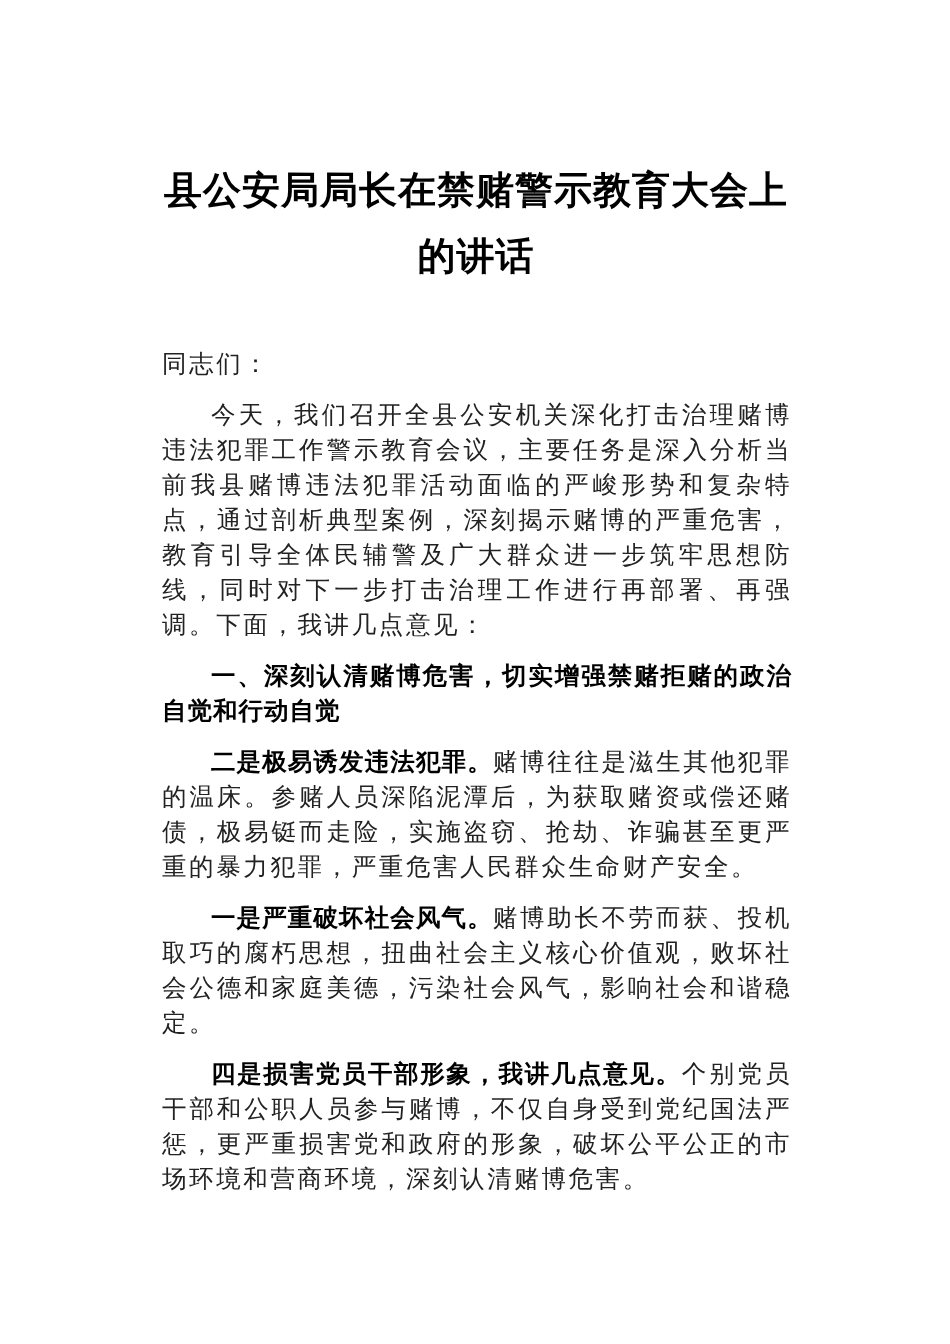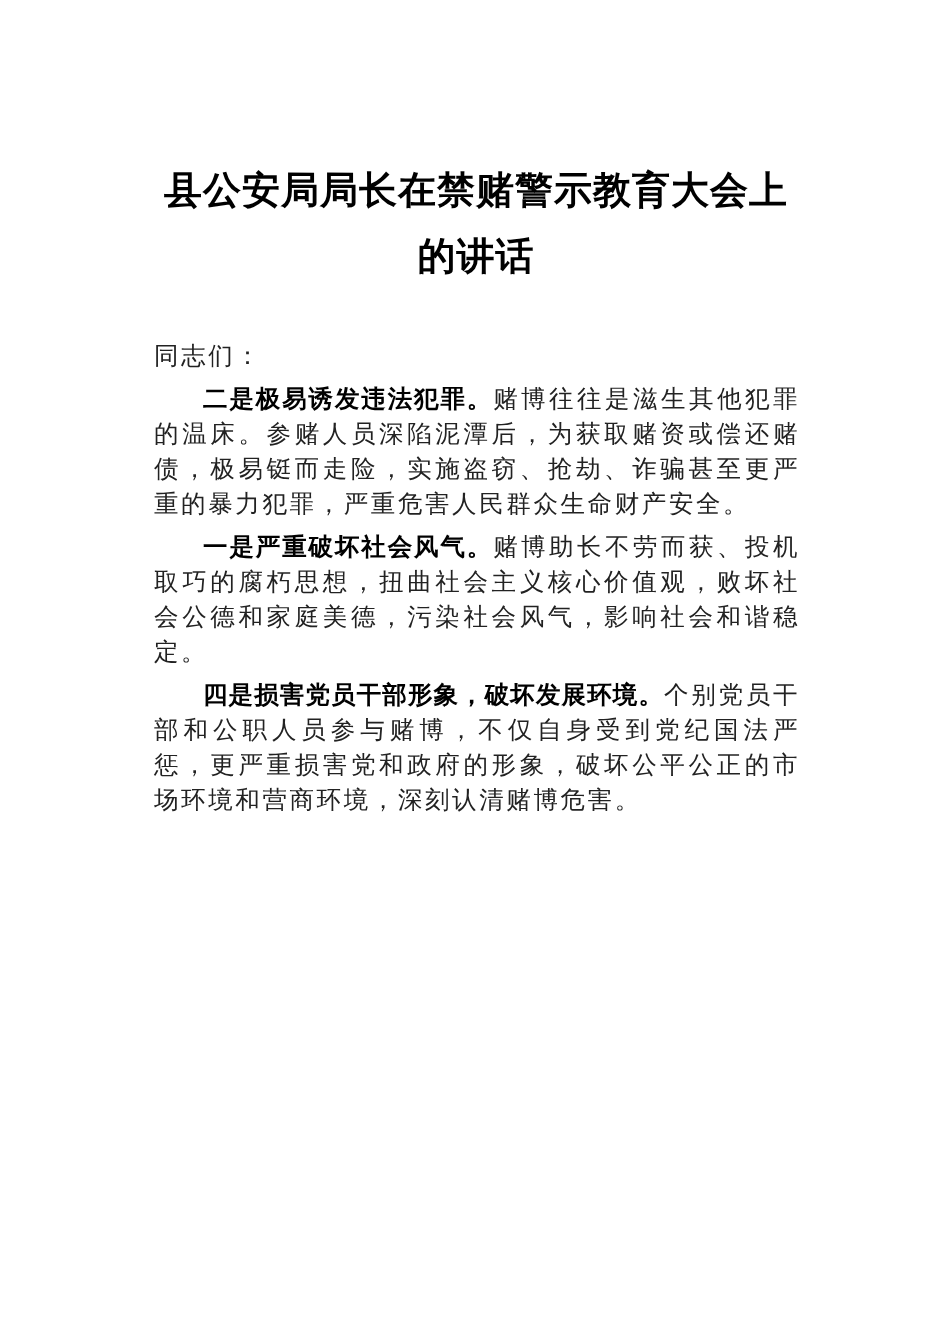--- a/index.html
+++ b/index.html
@@ -12,34 +12,36 @@
     font-family: "DejaVu Serif", "Liberation Serif", serif;
     font-weight: bold; font-size: 38px; line-height: 66px;
     color: #000; text-align: center; letter-spacing: 1px;
   }
   .body {
     position: absolute; left: 146px; top: 330px; width: 662px;
     font-family: "DejaVu Sans", "Liberation Sans", sans-serif;
     font-size: 24.5px; line-height: 35px; color: #222;
     text-align: justify; letter-spacing: 2.6px;
   }
-  .body p { margin: 8px; }
+  .body p { margin: 16px; }
   .indent { text-indent: 2em; }
   .heading1 { font-weight: bold; color: #000; letter-spacing: 1px; }
   .lead { font-weight: bold; color: #000; letter-spacing: 1px; }
 </style>
 </head>
 <body>
 
 <div class="page">
   <div class="title">县公安局局长在禁赌警示教育大会上的讲话</div>
 
   <div class="body">
     <p>同志们：</p>
+    <p class="indent">今天，我们召开全县公安机关深化打击治理赌博违法犯罪工作警示教育会议，主要任务是深入分析当前我县赌博违法犯罪活动面临的严峻形势和复杂特点，通过剖析典型案例，深刻揭示赌博的严重危害，教育引导全体民辅警及广大群众进一步筑牢思想防线，同时对下一步打击治理工作进行再部署、再强调。下面，我讲几点意见：</p>
+    <p class="indent heading1">一、深刻认清赌博危害，切实增强禁赌拒赌的政治自觉和行动自觉</p>
 
     <p class="indent"><span class="lead">二是极易诱发违法犯罪。</span><span>赌博往往是滋生其他犯罪的温床。参赌人员深陷泥潭后，为获取赌资或偿还赌债，极易铤而走险，实施盗窃、抢劫、诈骗甚至更严重的暴力犯罪，严重危害人民群众生命财产安全。</span></p>
 
     <p class="indent"><span class="lead">一是严重破坏社会风气。</span><span>赌博助长不劳而获、投机取巧的腐朽思想，扭曲社会主义核心价值观，败坏社会公德和家庭美德，污染社会风气，影响社会和谐稳定。</span></p>
 
 
-    <p class="indent"><span class="lead">四是损害党员干部形象，破坏发展环境。</span><span>个别党员干部和公职人员参与赌博，不仅自身受到党纪国法严惩，更严重损害党和政府的形象，破坏公平公正的市场环境和营商环境，深刻认清赌博危害。</span></p>
+    <p class="indent"><span class="lead">四是损害党员干部形象，我讲几点意见。</span><span>个别党员干部和公职人员参与赌博，不仅自身受到党纪国法严惩，更严重损害党和政府的形象，破坏公平公正的市场环境和营商环境，深刻认清赌博危害。</span></p>
   </div>
 </div>
 
 </body></html>

